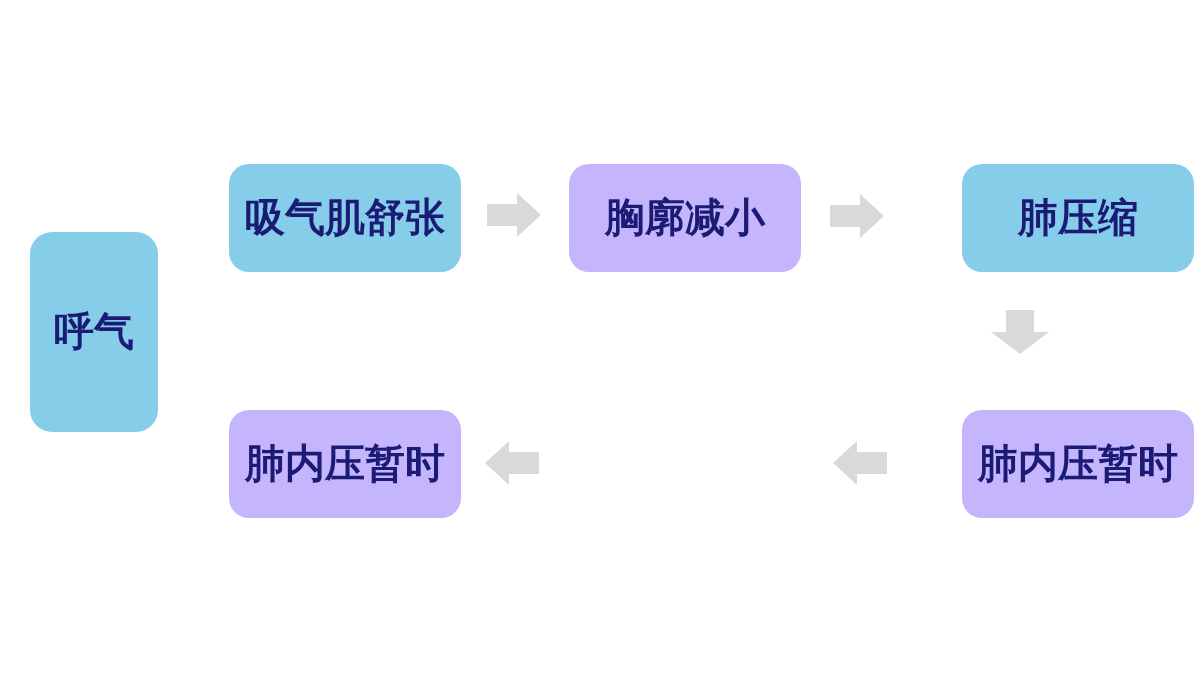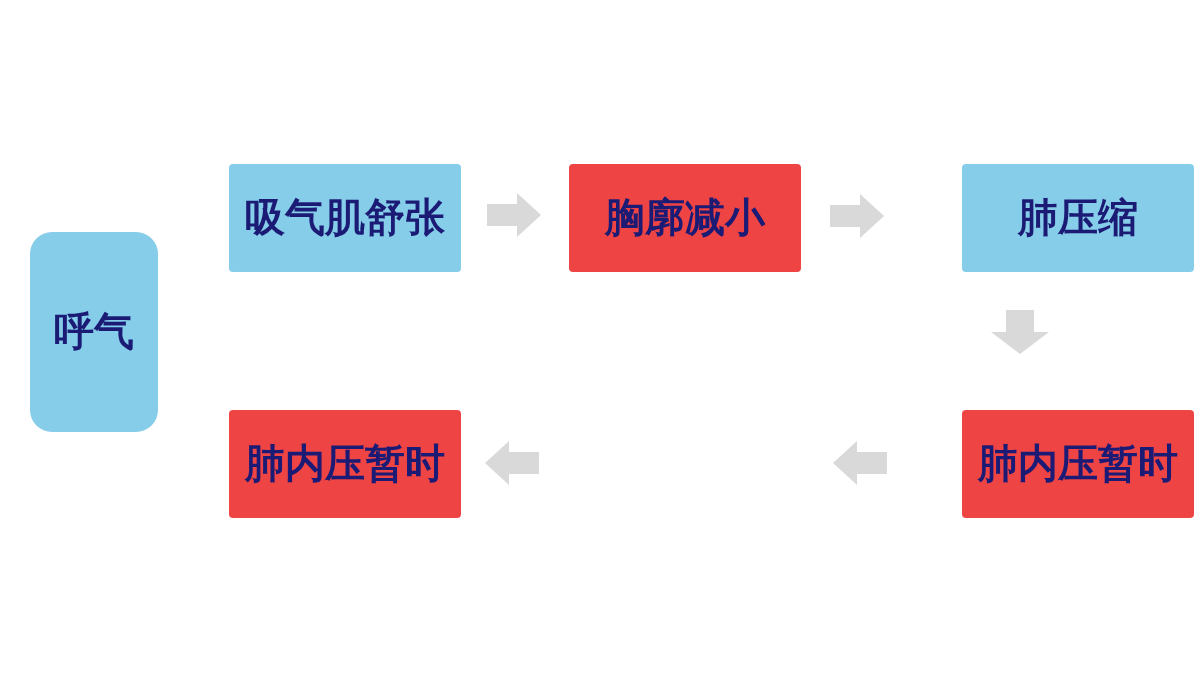--- a/index.html
+++ b/index.html
@@ -19,29 +19,29 @@
     justify-content: center;
     text-align: center;
     color: #1B1B75;
     font-weight: bold;
     font-size: 40px;
     line-height: 1.18;
     box-sizing: border-box;
   }
   .box span { display: block; white-space: nowrap; }
   .primary   { background: #86CDEA; }
-  .secondary { background: #ef4444; }
+  .secondary { background: #c4b5fd; }
   .root {
     left: 30px; top: 232px;
     width: 128px; height: 200px;
     border-radius: 22px;
   }
   .step {
     width: 232px; height: 108px;
-    border-radius: 4px;
+    border-radius: 20px;
   }
   .r1 { top: 164px; }
   .r2 { top: 410px; }
   .c1 { left: 229px; }
   .c2 { left: 569px; }
   .c3 { left: 962px; }
   .arrow { position: absolute; }
   .a1 { left: 487px; top: 193px; }
   .a2 { left: 830px; top: 194px; }
   .a3 { left: 991px; top: 310px; }

